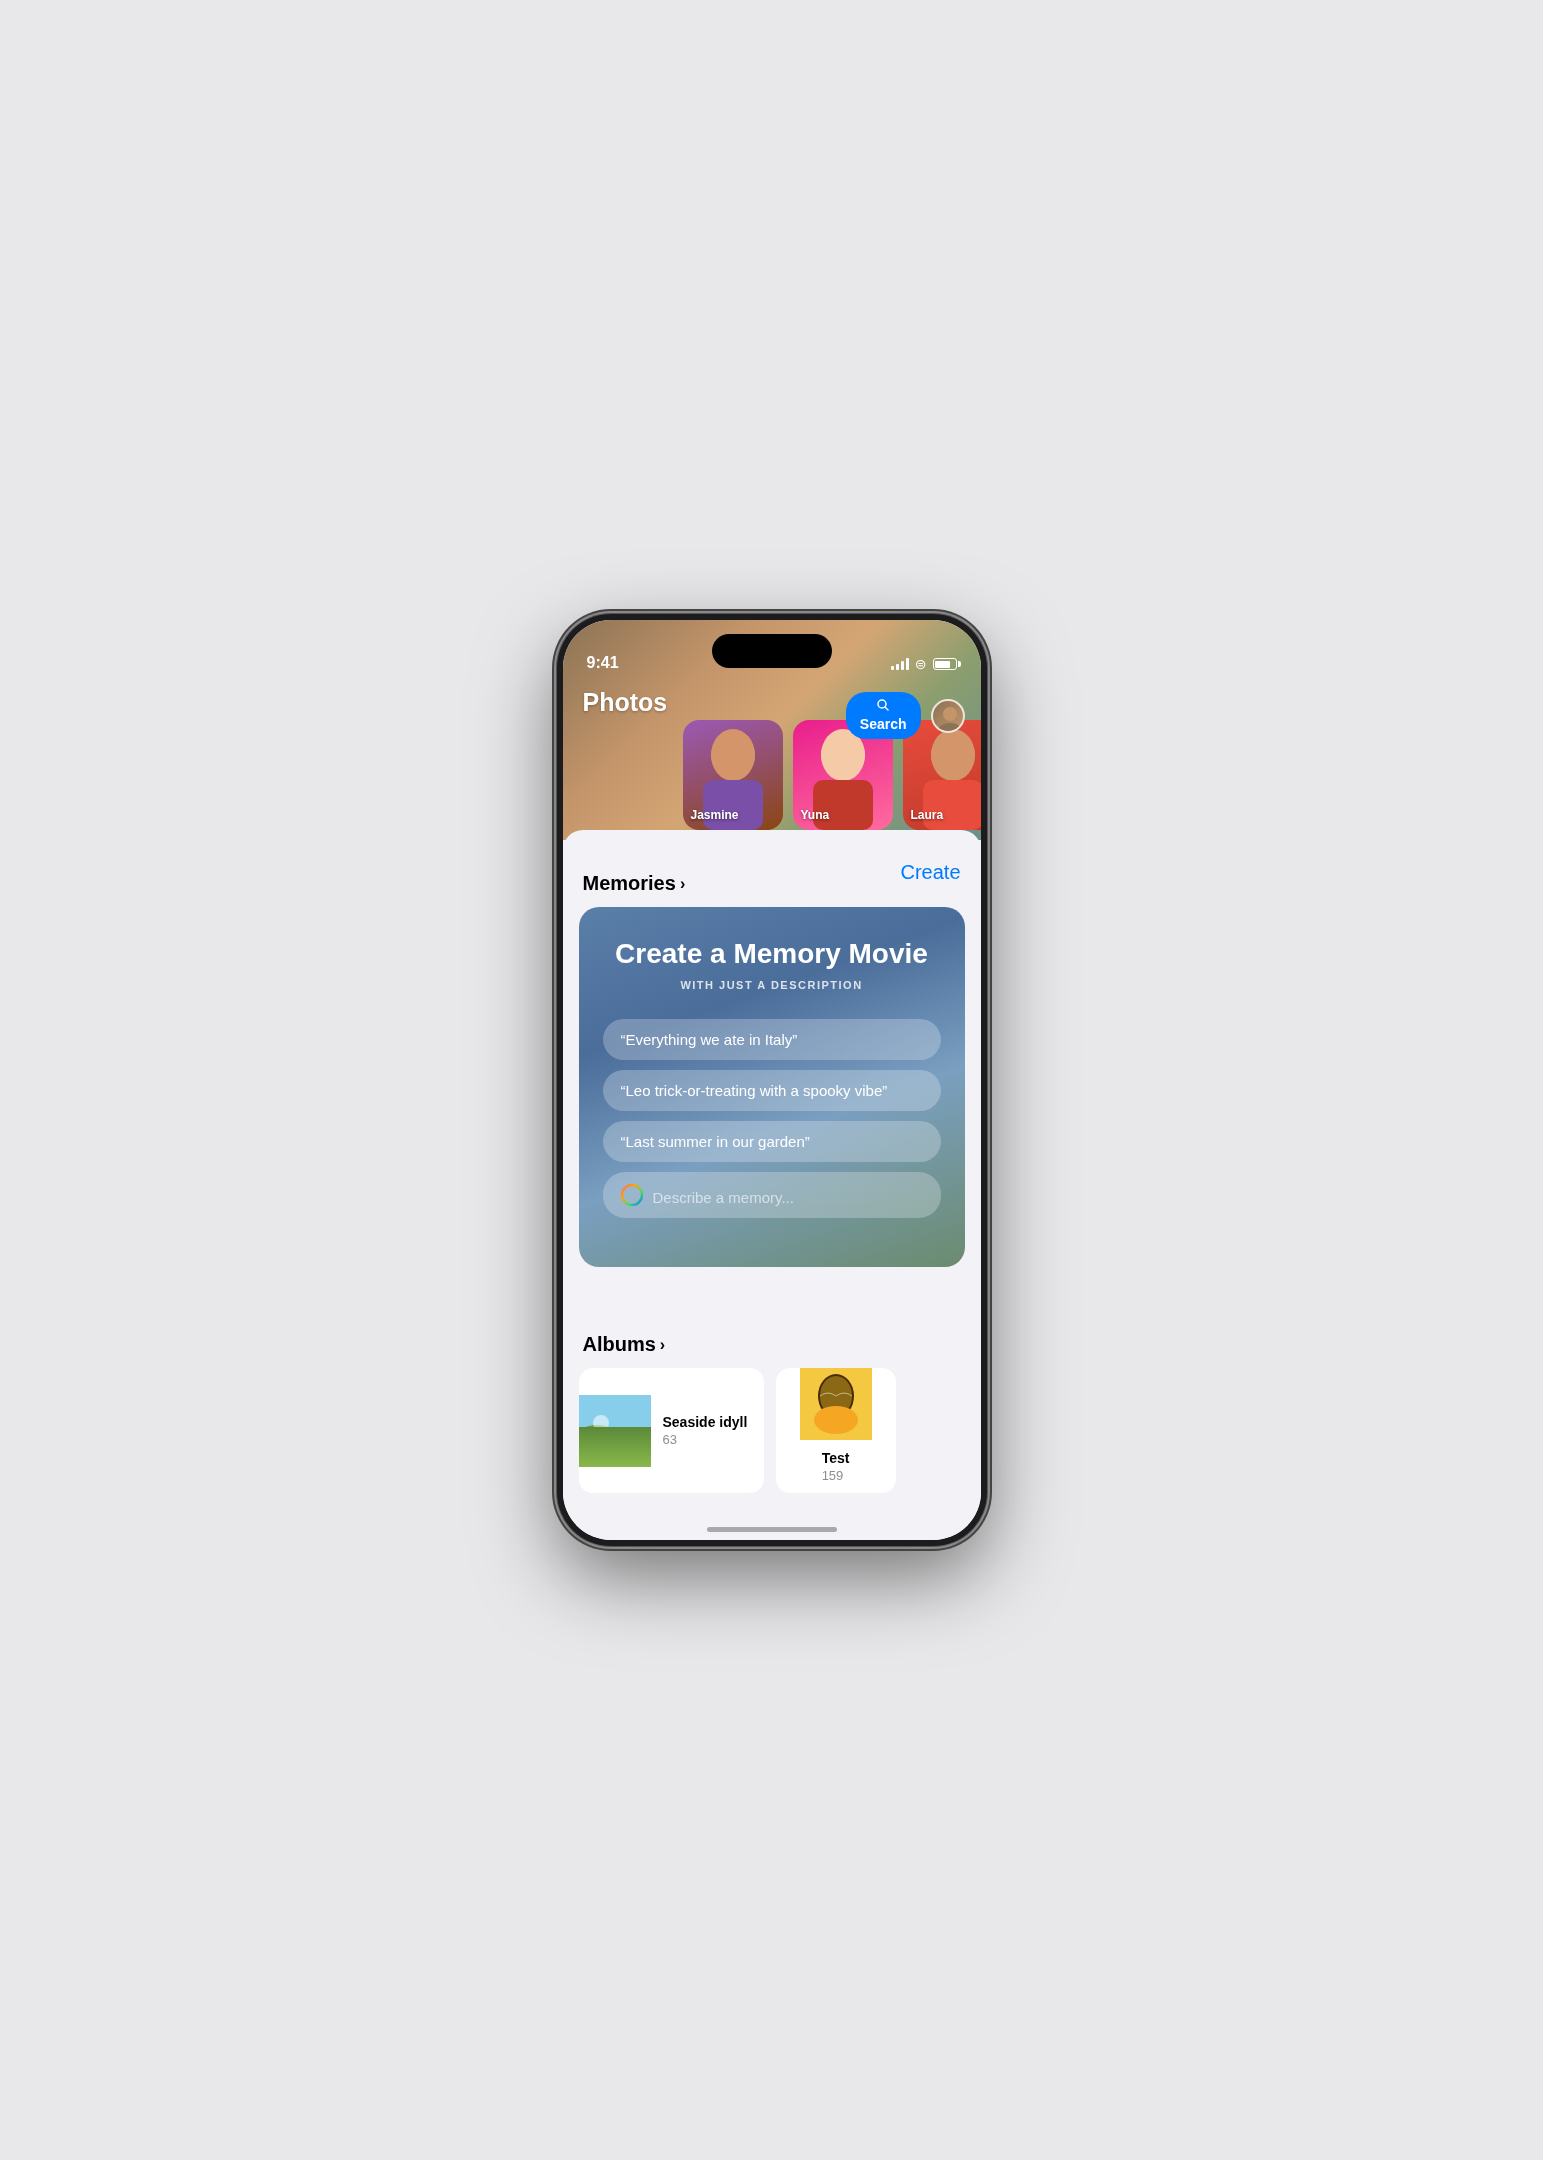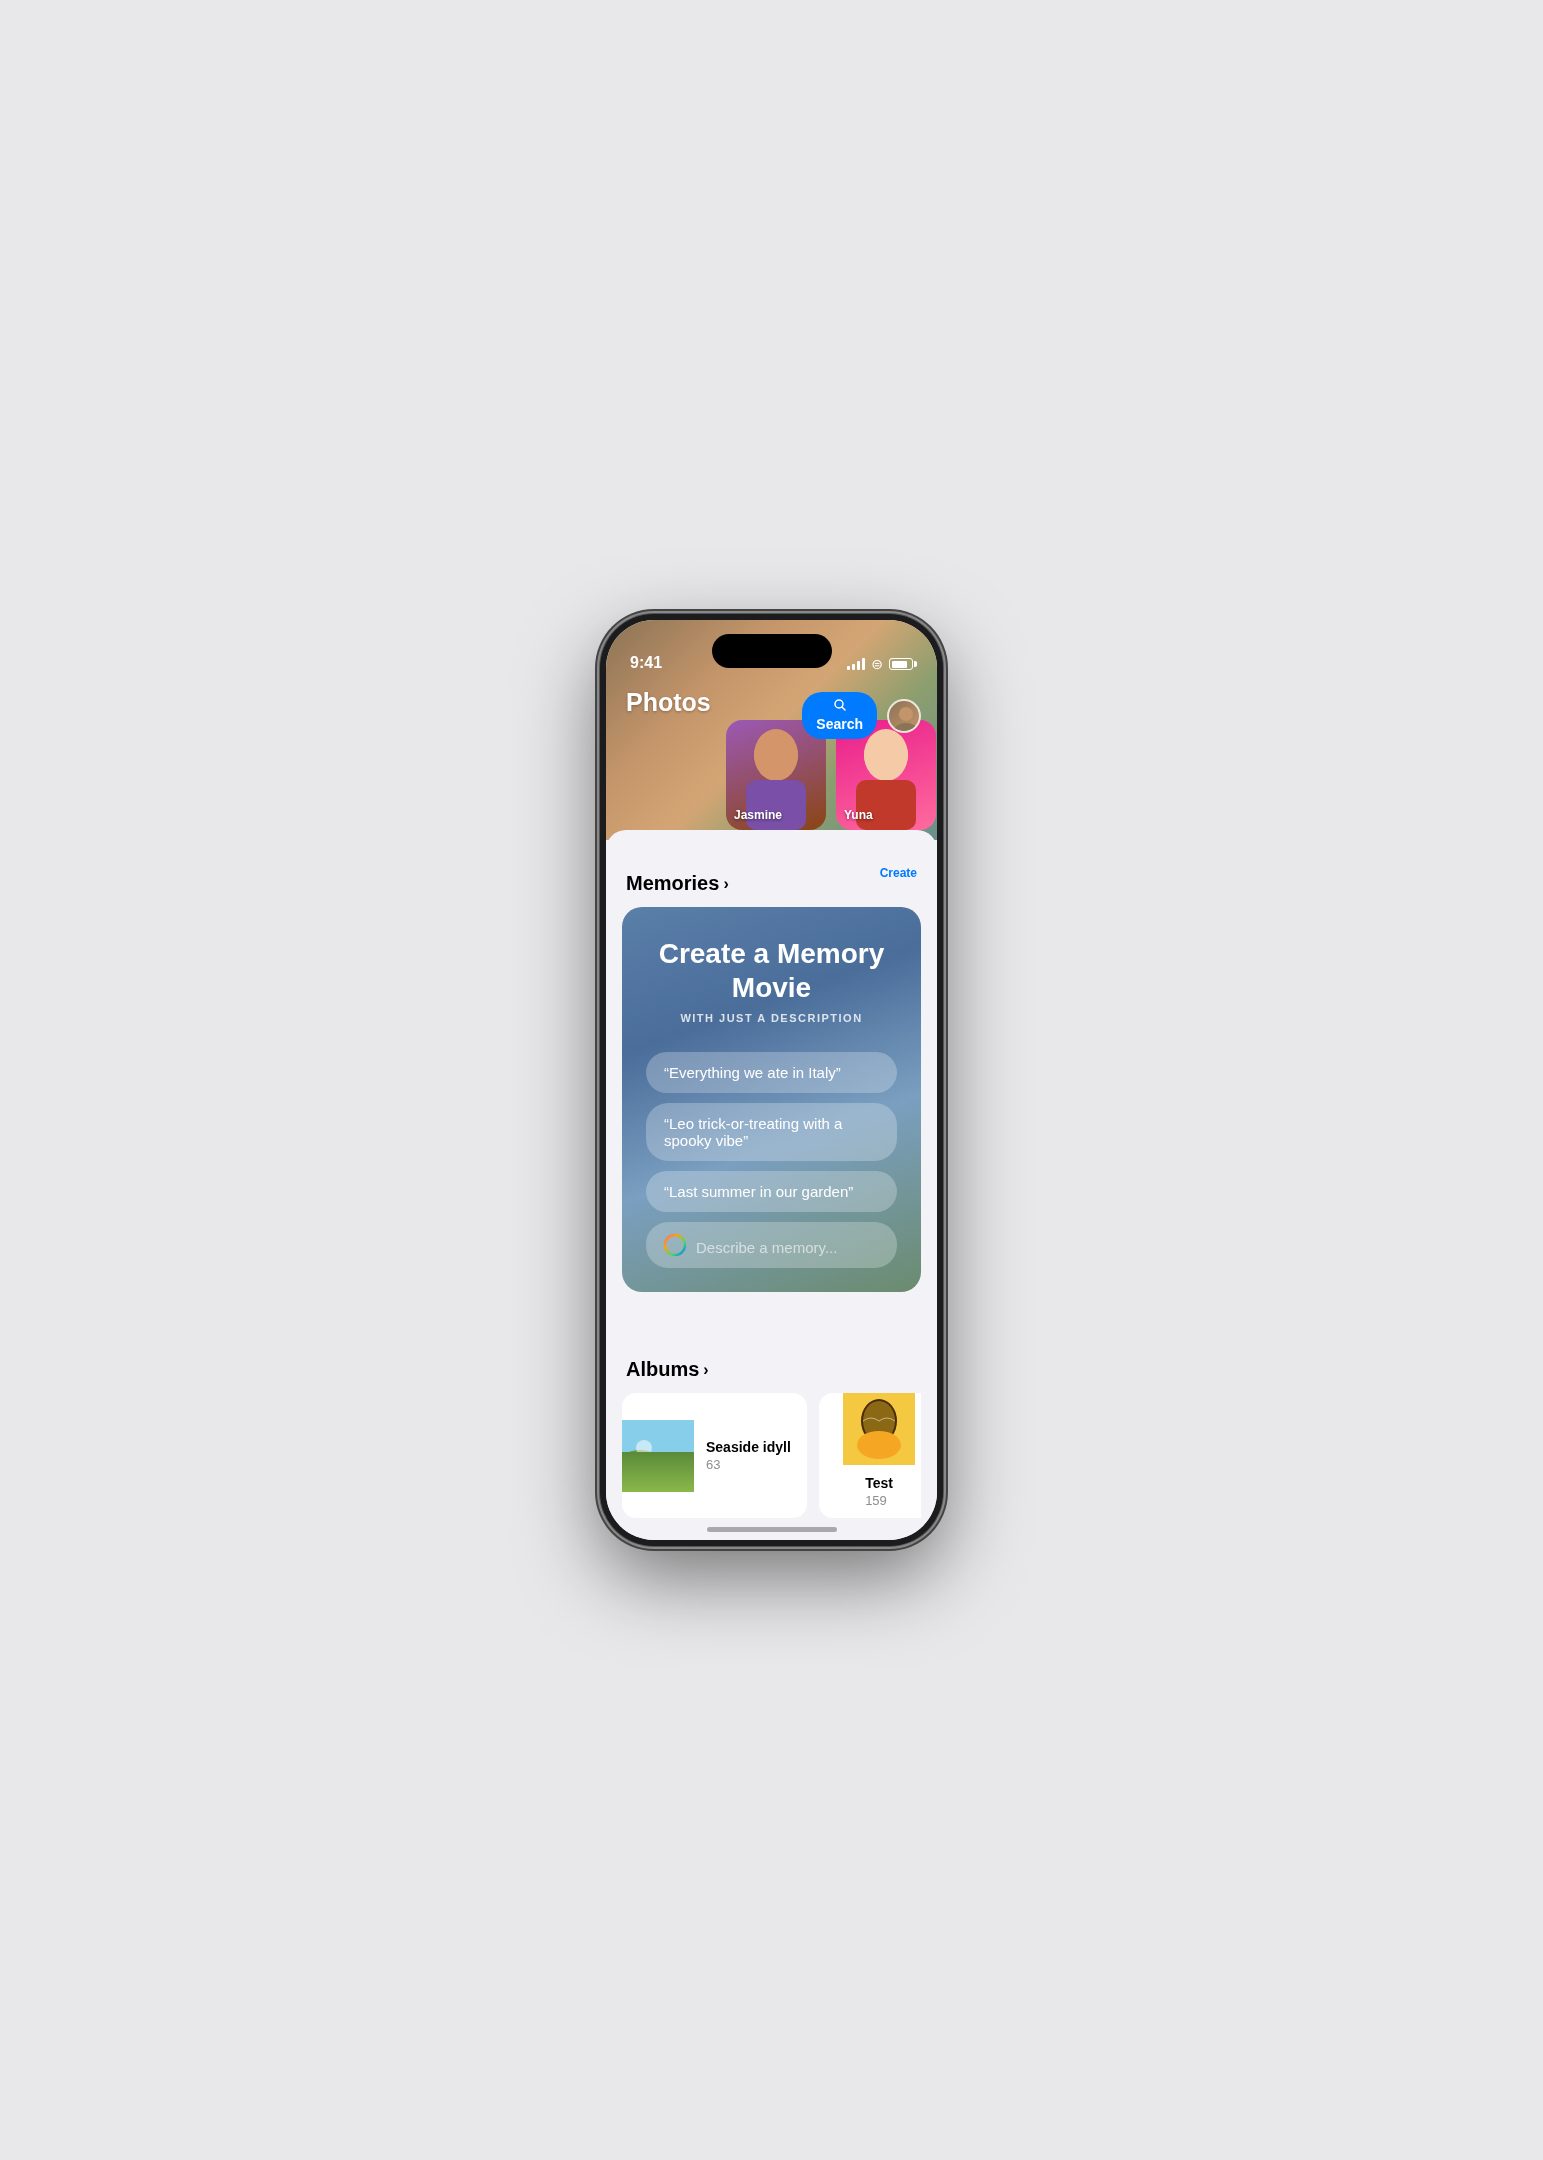--- a/index.html
+++ b/index.html
@@ -6,21 +6,21 @@
     body {
       background: #e8e8ea;
       display: flex;
       justify-content: center;
       align-items: center;
       min-height: 100vh;
       font-family: -apple-system, 'SF Pro Display', 'Helvetica Neue', Arial, sans-serif;
     }
 
     .phone-outer {
-      width: 343px;
+      width: 430px;
       height: 932px;
       background: #1c1c1e;
       border-radius: 54px;
       position: relative;
       box-shadow:
         0 0 0 1px #555,
         0 0 0 3px #888,
         0 0 0 5px #444,
         0 30px 80px rgba(0,0,0,0.5);
       overflow: hidden;
@@ -284,22 +284,22 @@
       gap: 4px;
       margin-top: 22px;
     }
 
     .section-title .chevron {
       font-size: 16px;
       color: #000;
     }
 
     .section-action {
-      font-size: 12px;
-      font-weight: 700;
+      font-size: 20px;
+      font-weight: 400;
       color: #007aff;
     }
 
     
     .memory-card {
       margin: 0 16px;
       border-radius: 20px;
       overflow: hidden;
       background: linear-gradient(160deg, #5a7fa8 0%, #4a6d9a 30%, #7a9fc0 60%, #6b8b6e 100%);
       padding: 30px 24px 24px;

